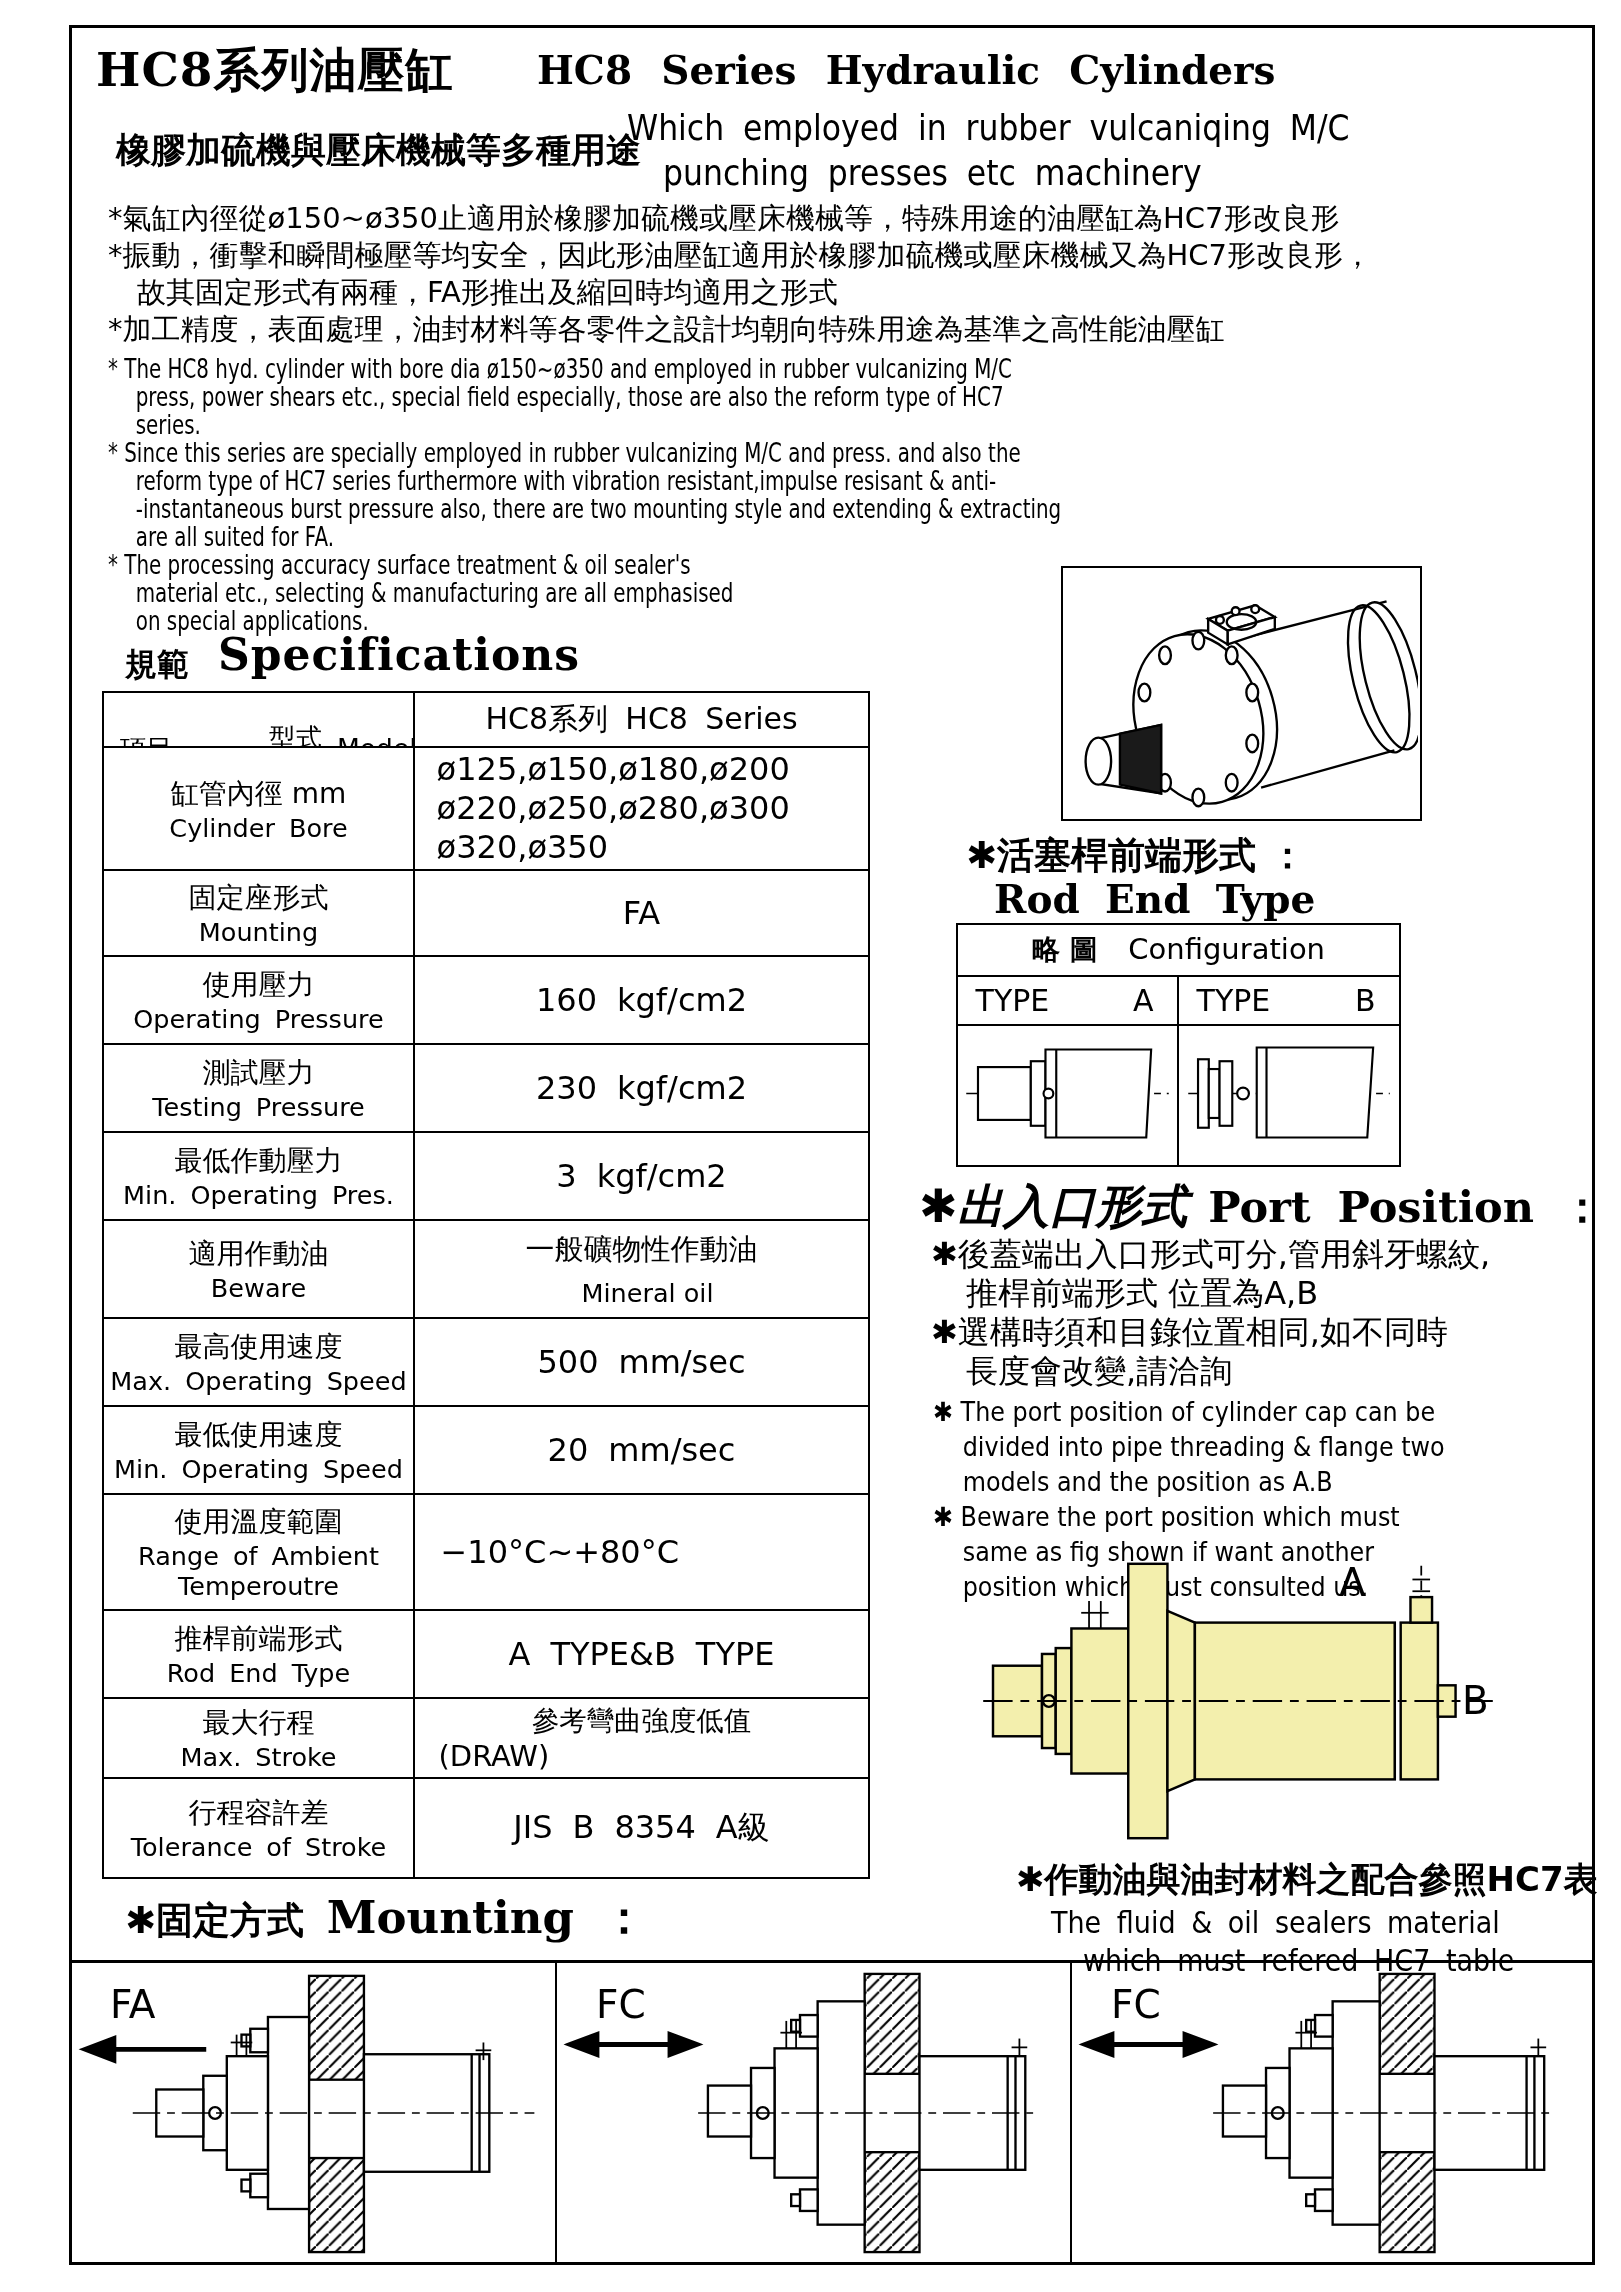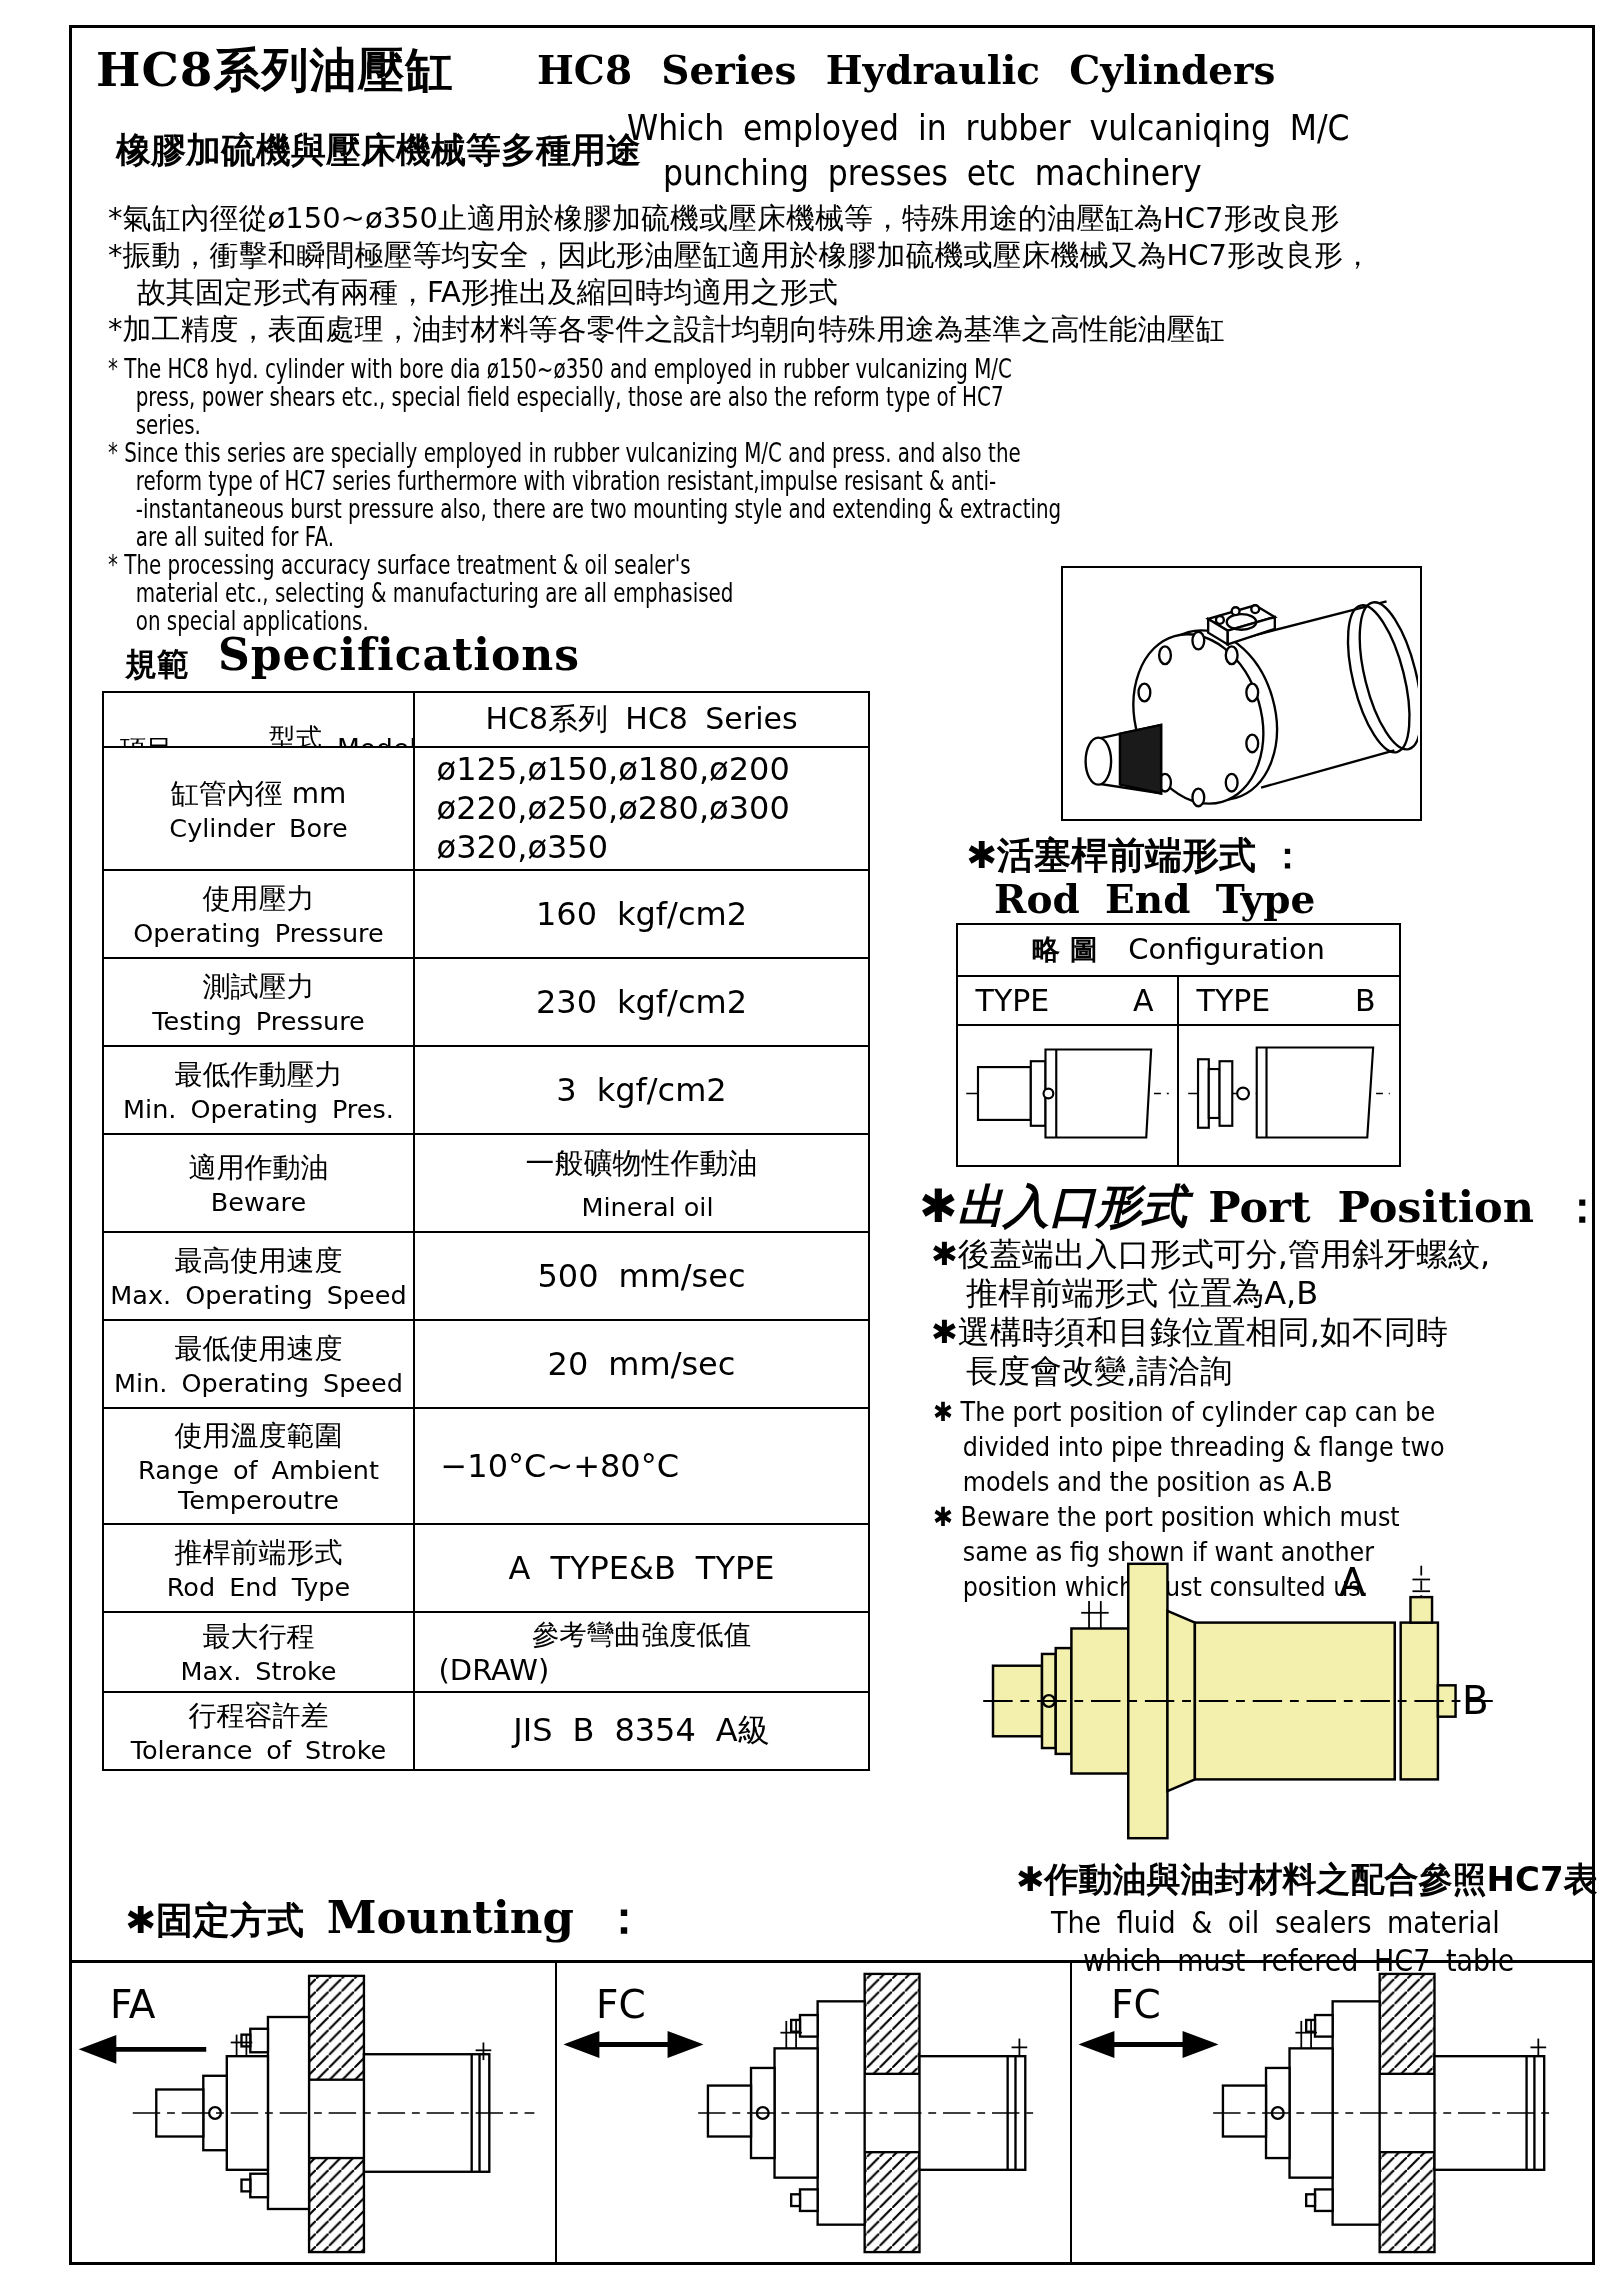--- a/index.html
+++ b/index.html
@@ -28,21 +28,21 @@
   table.spec td { border:2.9px solid #000; padding:0; text-align:center; vertical-align:middle; overflow:hidden; }
   td.lab { width:309px; }
   td.val { width:453px; }
   .lzh { font-size:28px; }
   .len { font-size:25.5px; word-spacing:5.9px; }
   .vtx { font-size:32px; word-spacing:9.8px; }
   .vleft { text-align:left; padding-left:25.5px !important; }
   .vline { font-size:32px; line-height:39px; text-align:left; padding-left:21.6px; word-spacing:3.9px; }
   tr.h0 { height:55px; } tr.h1 { height:123px; } tr.h2 { height:86px; }
   tr.h3, tr.h4, tr.h5, tr.h7, tr.h8, tr.h10 { height:88px; }
-  tr.h6 { height:98px; } tr.h9 { height:116px; } tr.h11 { height:80px;border-radius:26px; } tr.h12 { height:78px; }
+  tr.h6 { height:98px; } tr.h9 { height:116px; } tr.h11 { height:80px;border-radius:26px; } tr.h12 { height:100px; }
   .corner { position:relative; width:100%; height:100%; }
   .corner span { position:absolute; font-size:26.5px; }
 
   
   table.cfg { border-collapse:collapse; table-layout:fixed; }
   table.cfg td { border:2.9px solid #000; padding:0; text-align:center; vertical-align:middle; }
   .typecell { display:flex; justify-content:space-between; padding:0 23.5px 0 17.6px; font-size:30px; word-spacing:7.8px; }
   .panel-label { font-size:39px; word-spacing:7.8px; }
 </style>
 </head>
@@ -104,20 +104,29 @@
       <div class="lzh">缸管內徑  mm</div>
       <div class="len cad">Cylinder Bore</div>
     </td>
     <td class="val">
       <div class="vline">ø125,ø150,ø180,ø200</div>
       <div class="vline">ø220,ø250,ø280,ø300</div>
       <div class="vline">ø320,ø350</div>
     </td>
   </tr>
 
+  <tr class="h2">
+    <td class="lab">
+      <div class="lzh">固定座形式</div>
+      <div class="len cad">Mounting</div>
+    </td>
+    <td class="val">
+          <div class="vtx">FA</div>
+        </td>
+  </tr>
 
   <tr class="h3">
     <td class="lab">
       <div class="lzh">使用壓力</div>
       <div class="len cad">Operating Pressure</div>
     </td>
     <td class="val">
           <div class="vtx">160 kgf/cm2</div>
         </td>
   </tr>

